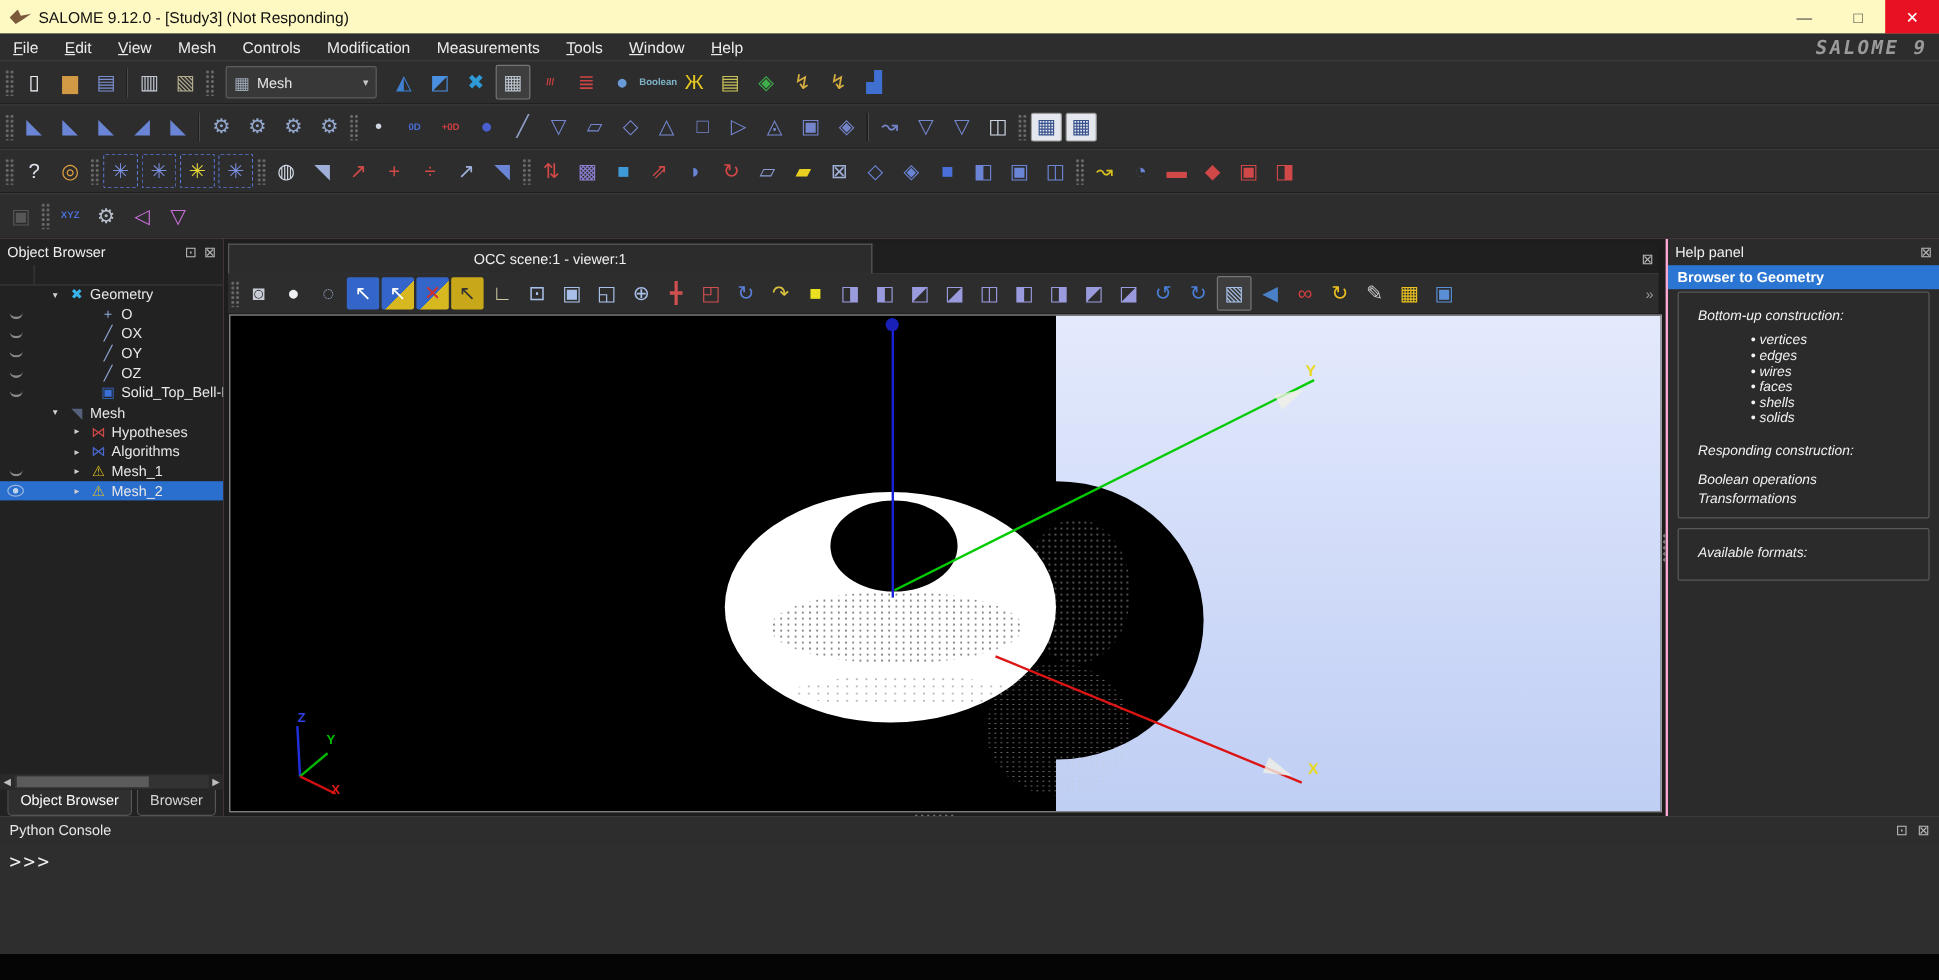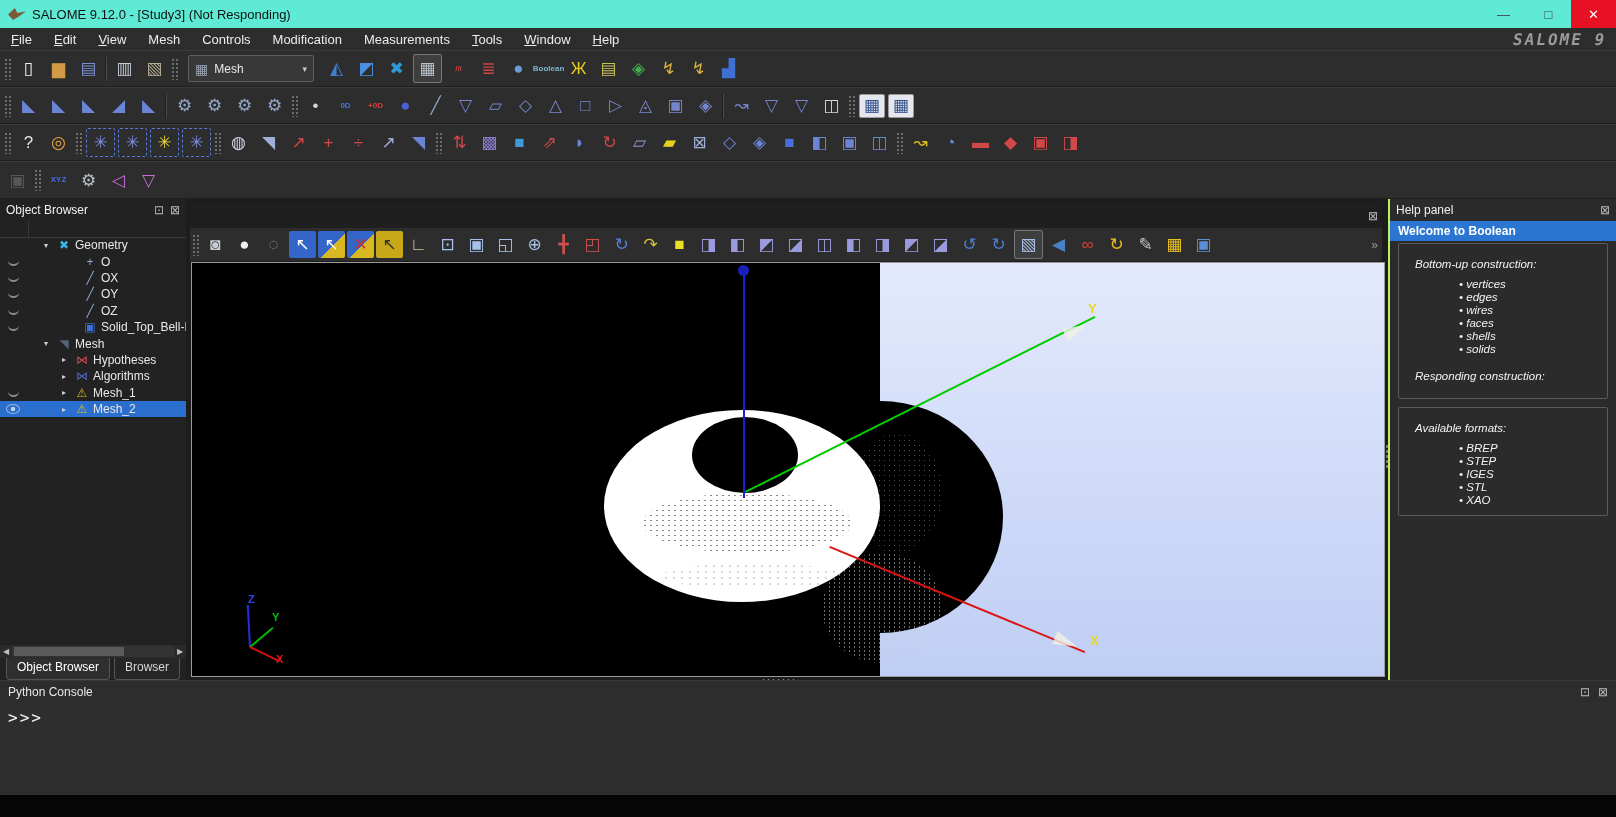--- a/index.html
+++ b/index.html
@@ -1,19 +1,19 @@
 <!DOCTYPE html>
 <html><head>
 <meta charset="utf-8">
 <style>
   html,body{margin:0;padding:0;background:#000;}
   #app{position:relative;width:1616px;height:817px;background:#2d2d2d;overflow:hidden;
        font-family:"Liberation Sans",sans-serif;color:#e8e8e8;font-size:12px;}
   
-  #titlebar{position:absolute;left:0;top:0;width:1616px;height:28px;background:#5eead4;color:#111;
+  #titlebar{position:absolute;left:0;top:0;width:1616px;height:28px;background:#fef9c3;color:#111;
             display:flex;align-items:center;}
   #title-icon{width:18px;height:12px;margin:0 6px 0 8px;background:#7a5a3a;
               clip-path:polygon(0 55%,38% 0,52% 42%,100% 28%,60% 70%,28% 100%);}
   #title-text{font-size:13px;}
   #win-controls{margin-left:auto;display:flex;height:28px;}
   .win-btn{width:45px;height:28px;display:flex;align-items:center;justify-content:center;font-size:13px;color:#444;}
   .win-btn.close{background:#e81123;color:#fff;}
   
   #menubar{position:absolute;left:0;top:28px;width:1616px;height:22px;background:#2d2d2d;
            display:flex;align-items:center;border-bottom:1px solid #232323;}
@@ -40,21 +40,21 @@
   .tbi.img{background:#e4e8ee;border:1px solid #9a9a9a;width:24px;height:22px;}
   .tbi.img .g{color:#36508c;}
   .tbi.bgblue{background:#3465c8;}
   .tbi.bgsplit{background:linear-gradient(135deg,#3465c8 55%,#d8b820 55%);}
   .tbi.bgyellow{background:#c8a818;}
   #mesh-combo{height:25px;min-width:112px;background:#383838;border:1px solid #5e5e5e;border-radius:2px;
               display:flex;align-items:center;padding:0 6px;gap:6px;margin:0 6px;}
   #mesh-combo .g{color:#9aa4b2;font-size:14px;}
   #combo-arrow{margin-left:auto;font-size:9px;color:#c8c8c8;}
   
-  #main{position:absolute;left:0;top:199px;width:1616px;height:481px;background:#bef264;}
+  #main{position:absolute;left:0;top:199px;width:1616px;height:481px;background:#f9a8d4;}
   
   #dock{position:absolute;left:0;top:0;width:186px;height:481px;background:#222;}
   .panel-header{height:22px;display:flex;align-items:center;padding:0 6px;font-size:12px;color:#f0f0f0;}
   .panel-header .ctrl{margin-left:6px;color:#b8b8b8;font-size:12px;}
   .panel-header .spacer{flex:1;}
   #ob-colhead{height:16px;border-bottom:1px solid #3a3a3a;position:relative;}
   #ob-colhead .divider{position:absolute;left:28px;top:0;width:1px;height:16px;background:#3a3a3a;}
   #ob-colhead .eye-c{display:block;position:absolute;left:8px;top:4px;}
   #tree{position:absolute;left:0;top:38px;width:186px;}
   .tree-row{height:16.4px;display:flex;align-items:center;font-size:12px;color:#e8e8e8;}
@@ -593,20 +593,21 @@
         <span class="scr-btn">▶</span>
       </div>
       <div id="ob-tabs">
         <span class="ob-tab active">Object Browser</span>
         <span class="ob-tab">Browser</span>
       </div>
     </div>
 
     <div id="center">
       <div id="tabbar">
+        <div id="occ-tab">OCC scene:1 - viewer:1</div>
         <div class="fill"></div>
         <div class="ctrl">⊠</div>
       </div>
       <div id="vtoolbar">
         <div style="display:flex;align-items:center;gap:2px;">
 
         <span class="tbi grip"></span>
             <span class="tbi">
               <span class="g" style="color: rgb(200, 204, 212);">◙</span>
             </span>
@@ -745,44 +746,41 @@
       <div id="splitter-dots"></div>
     </div>
 
     <div id="help">
       <div id="help-grip"></div>
       <div class="panel-header">
         <span>Help panel</span>
         <span class="spacer"></span>
         <span class="ctrl">⊠</span>
       </div>
-      <div id="help-welcome">Welcome to Boolean</div>
+      <div id="help-welcome">Browser to Geometry</div>
       <div class="help-group">
         <div class="h-heading">Bottom-up construction:</div>
         <div>
 
         <div class="h-bullet">vertices</div>
             <div class="h-bullet">edges</div>
             <div class="h-bullet">wires</div>
             <div class="h-bullet">faces</div>
             <div class="h-bullet">shells</div>
             <div class="h-bullet">solids</div>
           </div>
         <div class="h-heading" style="margin-top:14px;">Responding construction:</div>
+        <div style="margin-top:12px;">
+
+        <div class="h-footer">Boolean operations</div>
+            <div class="h-footer">Transformations</div>
+          </div>
       </div>
       <div class="help-group">
         <div class="h-heading">Available formats:</div>
-        <div>
-
-        <div class="h-bullet">BREP</div>
-            <div class="h-bullet">STEP</div>
-            <div class="h-bullet">IGES</div>
-            <div class="h-bullet">STL</div>
-            <div class="h-bullet">XAO</div>
-          </div>
       </div>
     </div>
   </div>
 
   <div id="console-header">
     <span>Python Console</span>
     <span class="spacer"></span>
     <span class="ctrl">⊡</span>
     <span class="ctrl">⊠</span>
   </div>

